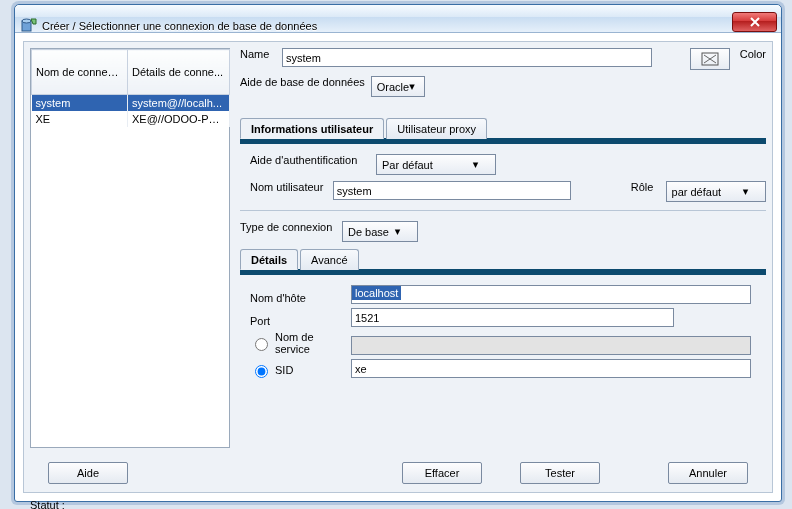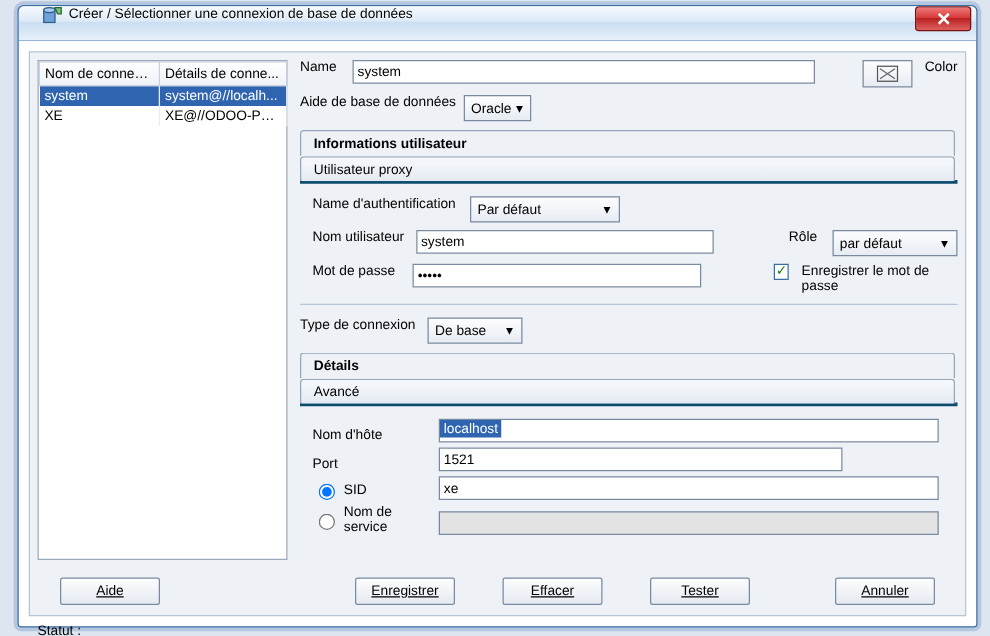--- a/index.html
+++ b/index.html
@@ -2,62 +2,62 @@
 <html><head>
 <meta charset="utf-8">
 <style>
   * { box-sizing: border-box; font-family: Tahoma, Arial, sans-serif; font-size: 11px; }
   body { margin: 0; background: #dce5f0; width: 792px; height: 509px; overflow: hidden; }
   .window { position: absolute; left: 14px; top: 4px; width: 768px; height: 498px;
             border: 1px solid #3a6ea5; border-radius: 5px 5px 3px 3px; background: #fff;
             box-shadow: 0 0 0 3px rgba(60,110,170,.25); }
   .titlebar { height: 28px; background: linear-gradient(#f7fbff,#dbe9f7 45%,#c9ddf2 46%,#e6f0fa);
               border-bottom: 1px solid #9ab4d1; border-radius: 5px 5px 0 0;
-              display: flex; align-items: flex-start; padding: 0 4px 0 19px; }
+              display: flex; align-items: flex-end; padding: 0 4px 0 6px; }
   .titlebar .ticon { width: 16px; height: 14px; margin-right: 5px; }
   .titlebar .ttext { flex: 1; color: #000; text-shadow: 0 1px 0 #fff; }
   .closebtn { width: 45px; height: 20px; border-radius: 3px; border: 1px solid #7a0f0f;
               background: linear-gradient(#f07a7a,#d63a3a 45%,#b51e1e 46%,#e06060);
               display: flex; align-items: center; justify-content: center; }
   .closebtn svg { width: 10px; height: 10px; }
   .body { position: absolute; left: 8px; right: 8px; top: 36px; bottom: 8px;
           background: #eef2f7; border: 1px solid #b8c6d6; }
   .left { position: absolute; left: 6px; top: 6px; width: 200px; height: 400px;
           background: #fff; border: 1px solid #9aa9bb; }
   .left table { width: 100%; border-collapse: collapse; }
   .left th { background: linear-gradient(#fdfefe,#eef2f7); border: 1px solid #c7d1df;
-             padding: 3px 4px; text-align: left; font-weight: normal; white-space: nowrap;
+             padding: 16px 4px; text-align: left; font-weight: normal; white-space: nowrap;
              overflow: hidden; text-overflow: ellipsis; }
   .left td { padding: 2px 4px; border-right: 1px solid #e8edf3; white-space: nowrap;
              overflow: hidden; text-overflow: ellipsis; }
   .left tr.sel td { background: #2f64b1; color: #fff; }
   .right { position: absolute; left: 216px; right: 6px; top: 6px; height: 400px; }
   .row { display: flex; margin-bottom: 6px; gap: 6px; }
   .label { width: 120px; }
   .input { height: 19px; border: 1px solid #7a8aa0; background: #fff; padding: 0 3px;
            font-family: inherit; }
   .dropdown { height: 21px; border: 1px solid #7a8aa0; background: linear-gradient(#fdfdfe,#e7ecf3);
-              display: inline-flex; align-items: center; padding: 0 2px 0 5px; min-width: 50px; }
+              display: inline-flex; align-items: center; padding: 0 12px 0 5px; min-width: 50px; }
   .dropdown .dd-arrow { margin-left: auto; width: 15px; text-align: center; }
   .colorbtn { width: 40px; height: 22px; border: 1px solid #7a8aa0;
               background: linear-gradient(#fdfdfe,#e7ecf3); display:flex;align-items:center;justify-content:center; }
-  .tabs { display: flex; border-bottom: 3px solid #0c4a6e; margin: 6px 0 10px 0; flex-direction: column; }
+  .tabs { display: flex; border-bottom: 6px solid #0c4a6e; margin: 20px 0 10px 0; }
   .tab { padding: 4px 10px 3px; border: 1px solid #97a7bb; border-bottom: none;
          background: linear-gradient(#f7f9fc,#e4eaf2); margin-right: 2px; border-radius: 3px 3px 0 0;
          position: relative; top: 1px; }
   .tab.active { background: #eef2f7; font-weight: bold; border-bottom: 1px solid #eef2f7; }
   .hr { height: 1px; background: #b8c6d6; margin: 8px 0 10px 0; }
   .formrow { display: flex; align-items: flex-end; margin-bottom: 4px; gap: 6px; }
   .formrow .label2 { width: 95px; }
   .radio { display:inline-flex; align-items:center; gap:4px; }
   .disabledbox { background: #e3e3e3; }
   .sel-input { background: #2f64b1; color: #fff; }
   .status { position: absolute; left: 6px; top: 410px; margin-top: 47px; }
   .btnbar { position: absolute; left: 0; right: 0; bottom: 8px; display: flex;
-            justify-content: space-between; padding: 0 20px; text-decoration: underline; }
+            justify-content: space-between; padding: 0 20px; }
   .btnbar .spacer { flex: 1; }
   .btn { width: 80px; height: 22px; border: 1px solid #7a8aa0; border-radius: 2px;
          background: linear-gradient(#fdfdfe,#e5eaf1); display:flex;align-items:center;justify-content:center;
          margin: 0 4px; }
   .chk { width:13px; height:13px; border:1px solid #3a6ea5; background:#fff;
          display:inline-flex; align-items:center; justify-content:center; margin-right:4px;}
   .chk.on::after { content:"✓"; color:#1a7a1a; font-size:11px; line-height:1; }
   th:first-child, td:first-child { width: 96px; max-width:96px; }
   th:last-child, td:last-child { width: 102px; max-width:102px; }
 </style>
@@ -121,43 +121,36 @@
         </div>
       </div>
 
       <div class="tabs">
         <div class="tab active">Informations utilisateur</div>
         <div class="tab">Utilisateur proxy</div>
       </div>
 
       <div style="padding-left:10px">
         <div class="row">
-          <span style="width:120px">Name d'authentification</span>
+          <span style="width:120px">Aide d'authentification</span>
           <div class="dropdown" style="width:120px">
             <span>Par défaut</span>
             <span class="dd-arrow">▾</span>
           </div>
         </div>
         <div class="row">
           <span style="width:80px">Nom utilisateur</span>
           <input class="input" style="width: 248px;" value="system">
           <span style="width:50px"></span>
           <span style="width:30px">Rôle</span>
           <div class="dropdown" style="width:104px">
             <span>par défaut</span>
             <span class="dd-arrow">▾</span>
           </div>
         </div>
-        <div class="row">
-          <span style="width:80px">Mot de passe</span>
-          <input class="input" style="width: 248px;" value="•••••">
-          <span style="width:50px"></span>
-          <span class="chk on"></span>
-          <span>Enregistrer le mot de passe</span>
-        </div>
       </div>
 
       <div class="hr"></div>
 
       <div class="row">
         <span style="width:96px">Type de connexion</span>
         <div class="dropdown" style="width:76px">
           <span>De base</span>
           <span class="dd-arrow">▾</span>
         </div>
@@ -174,41 +167,40 @@
           <div class="input" style="width:400px;padding:0">
             <span class="sel-input" style="display:inline-block;padding:1px 3px">localhost</span>
           </div>
         </div>
         <div class="formrow">
           <span class="label2">Port</span>
           <input class="input" style="width: 323px;" value="1521">
         </div>
         <div class="formrow">
           <span class="label2 radio">
+            <input type="radio" style="">
+            <span>Nom de service</span>
+          </span>
+          <input class="input disabledbox" style="width: 400px;" disabled="">
+        </div>
+        <div class="formrow">
+          <span class="label2 radio">
             <input type="radio" checked="" style="">
             <span>SID</span>
           </span>
           <input class="input" style="width: 400px;" value="xe">
         </div>
-        <div class="formrow">
-          <span class="label2 radio">
-            <input type="radio" style="">
-            <span>Nom de service</span>
-          </span>
-          <input class="input disabledbox" style="width: 400px;" disabled="">
-        </div>
       </div>
     </div>
 
     <div class="status">Statut :</div>
 
     <div class="btnbar">
       <div class="btn">Aide</div>
       <div class="spacer"></div>
-      <div class="btn">Enregistrer</div>
       <div style="width:30px"></div>
       <div class="btn">Effacer</div>
       <div style="width:30px"></div>
       <div class="btn">Tester</div>
       <div style="width:30px"></div>
       <div style="width:30px"></div>
       <div class="btn">Annuler</div>
     </div>
   </div>
 </div>

